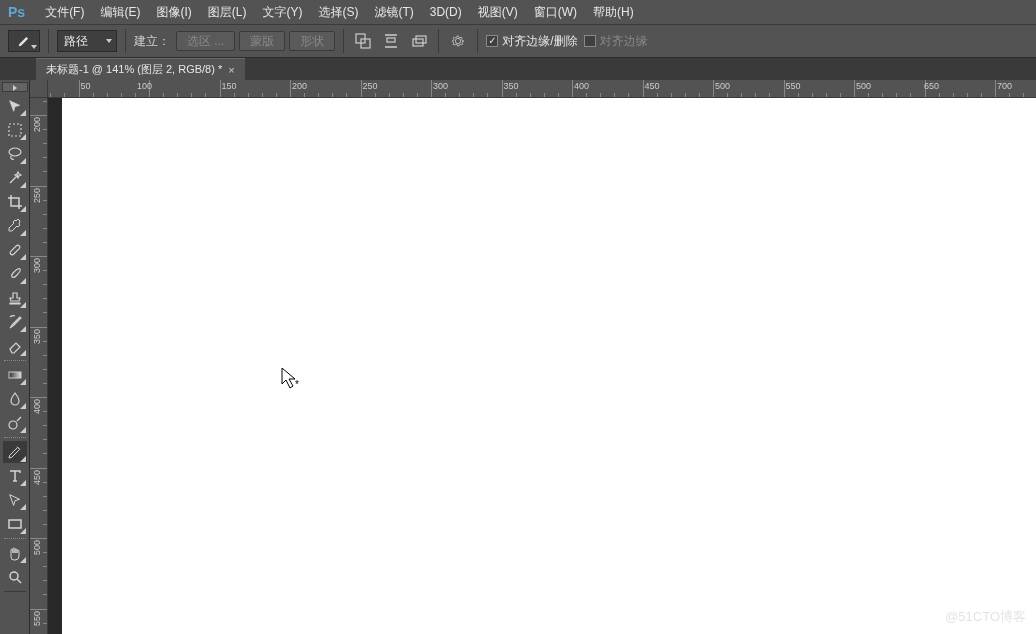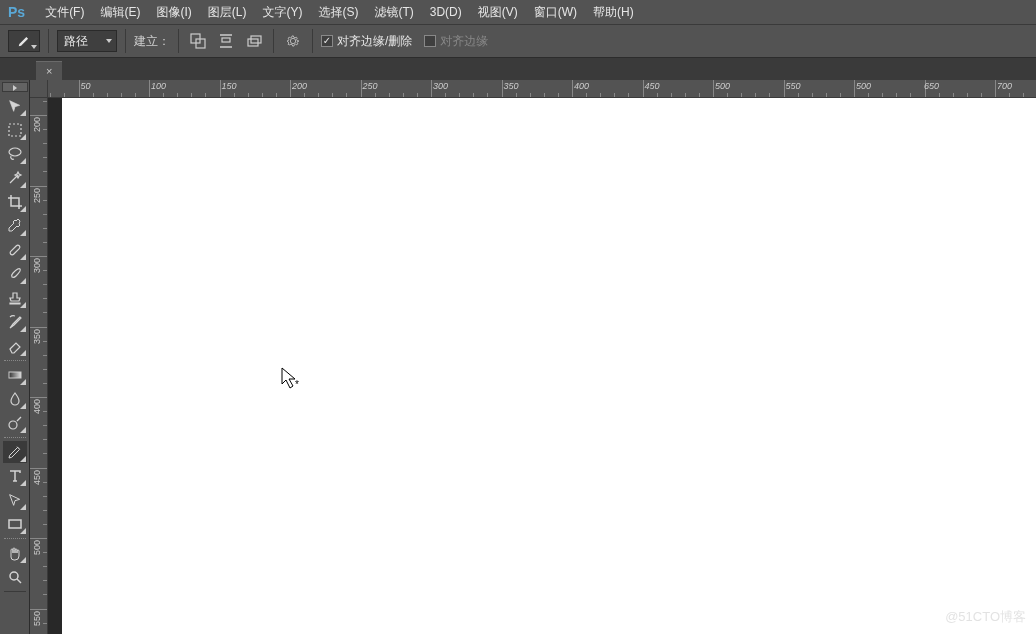--- a/index.html
+++ b/index.html
@@ -50,21 +50,21 @@
 .ruler-corner-row { display:flex; height:18px; }
 .ruler-corner { width:18px; height:18px; background:#535353; border-right:1px solid #3a3a3a; border-bottom:1px solid #3a3a3a; }
 .ruler-h { flex:1; height:18px; background:#535353; border-bottom:1px solid #3a3a3a; position:relative; overflow:hidden; font-size:9px; color:#ccc; }
 .workspace-body { flex:1; display:flex; }
 .ruler-v { width:18px; background:#535353; border-right:1px solid #3a3a3a; position:relative; overflow:hidden; font-size:9px; color:#ccc; }
 .canvas-wrap { flex:1; background:#282828; position:relative; overflow:hidden; }
 .canvas { position:absolute; left:14px; top:0; right:0; bottom:0; background:#fff; }
 
 .tick-major-h { position:absolute; top:0; width:1px; height:18px; background:#888; }
 .tick-minor-h { position:absolute; bottom:0; width:1px; height:4px; background:#888; }
-.tick-label-h { position:absolute; top:1px;font-style:italic; }
+.tick-label-h { position:absolute; top:1px; }
 .tick-major-v { position:absolute; left:0; height:1px; width:18px; background:#888; }
 .tick-minor-v { position:absolute; right:0; height:1px; width:4px; background:#888; }
 .tick-label-v { position:absolute; left:2px; writing-mode:vertical-rl; transform:rotate(180deg); }
 
 
 .pen-cursor { position:absolute; left:232px; top:268px; pointer-events:none; }
 
 
 .watermark { position:absolute; right:10px; bottom:8px; color:#d0d0d0; font-size:13px; opacity:.6; }
 </style>
@@ -93,20 +93,25 @@
       </svg>
     <span class="dd"></span>
   </div>
   <div class="sep"></div>
   <div class="select-box">
     <span>路径</span>
     <span class="dd"></span>
   </div>
   <div class="sep"></div>
   <span class="opt-label">建立：</span>
+  <div class="obtn-group">
+    <div class="opt-btn">选区 ...</div>
+    <div class="opt-btn">蒙版</div>
+    <div class="opt-btn">形状</div>
+  </div>
   <div class="sep"></div>
   <div class="icon-btn">
     <svg width="16" height="16" viewBox="0 0 16 16">
         <rect x="1" y="1" width="9" height="9" fill="none" stroke-width="1.2"></rect>
         <rect x="6" y="6" width="9" height="9" fill="none" stroke-width="1.2"></rect>
       </svg>
   </div>
   <div class="icon-btn">
     <svg width="16" height="16" viewBox="0 0 16 16">
         <line x1="2" y1="2" x2="14" y2="2" stroke-width="1.5"></line>
@@ -124,28 +129,29 @@
   <div class="icon-btn">
     <svg width="16" height="16" viewBox="0 0 24 24">
         <path d="M12 8a4 4 0 100 8 4 4 0 000-8zm9 4l-2 .5-.8 2 1 1.8-1.5 1.5-1.8-1-2 .8-.5 2h-2l-.5-2-2-.8-1.8 1L4.6 17l1-1.8-.8-2L3 12l2-.5.8-2-1-1.8L6.3 6.2l1.8 1 2-.8.5-2h2l.5 2 2 .8 1.8-1 1.5 1.5-1 1.8.8 2 2 .5z" fill="none" stroke-width="1.2"></path>
       </svg>
   </div>
   <div class="sep"></div>
   <label style="display:flex;align-items:center;cursor:pointer;">
     <span class="chk checked"></span>
     <span>对齐边缘/删除</span>
   </label>
-  <label style="display:flex;align-items:center;cursor:pointer;margin-left:6px;color:#888;">
+  <label style="display:flex;align-items:center;cursor:pointer;color:#888;">
     <span class="chk"></span>
     <span>对齐边缘</span>
   </label>
 </div>
 
 <div class="tabbar">
   <div class="doc-tab">
+    <span>未标题-1 @ 141% (图层 2, RGB/8) *</span>
     <span class="close">×</span>
   </div>
 </div>
 
 <div class="main">
 
   <div class="toolbox">
     <div class="collapse"></div>
     <div class="tool">
         <svg width="16" height="16" viewBox="0 0 24 24">
@@ -286,21 +292,21 @@
       <div class="ruler-h" id="ruler-h">
           <div class="tick-minor-h" style="left: 2.3px;"></div>
           <div class="tick-minor-h" style="left: 16.4px;"></div>
           <div class="tick-major-h" style="left: 30.5px;"></div>
           <div class="tick-label-h" style="left: 32.5px;">50</div>
           <div class="tick-minor-h" style="left: 44.6px;"></div>
           <div class="tick-minor-h" style="left: 58.7px;"></div>
           <div class="tick-minor-h" style="left: 72.8px;"></div>
           <div class="tick-minor-h" style="left: 86.9px;"></div>
           <div class="tick-major-h" style="left: 101px;"></div>
-          <div class="tick-label-h" style="left: 103px;">100</div>
+          <div class="tick-label-h" style="left: 89px;">100</div>
           <div class="tick-minor-h" style="left: 115.1px;"></div>
           <div class="tick-minor-h" style="left: 129.2px;"></div>
           <div class="tick-minor-h" style="left: 143.3px;"></div>
           <div class="tick-minor-h" style="left: 157.4px;"></div>
           <div class="tick-major-h" style="left: 171.5px;"></div>
           <div class="tick-label-h" style="left: 173.5px;">150</div>
           <div class="tick-minor-h" style="left: 185.6px;"></div>
           <div class="tick-minor-h" style="left: 199.7px;"></div>
           <div class="tick-minor-h" style="left: 213.8px;"></div>
           <div class="tick-minor-h" style="left: 227.9px;"></div>

